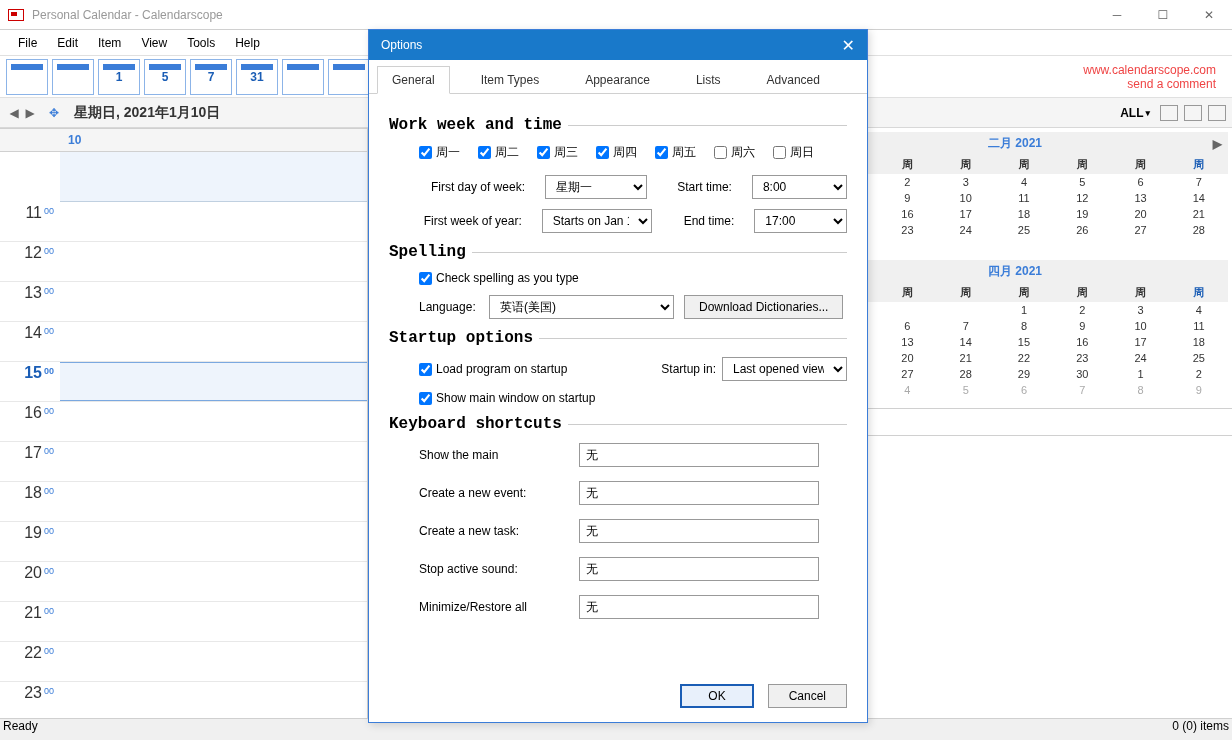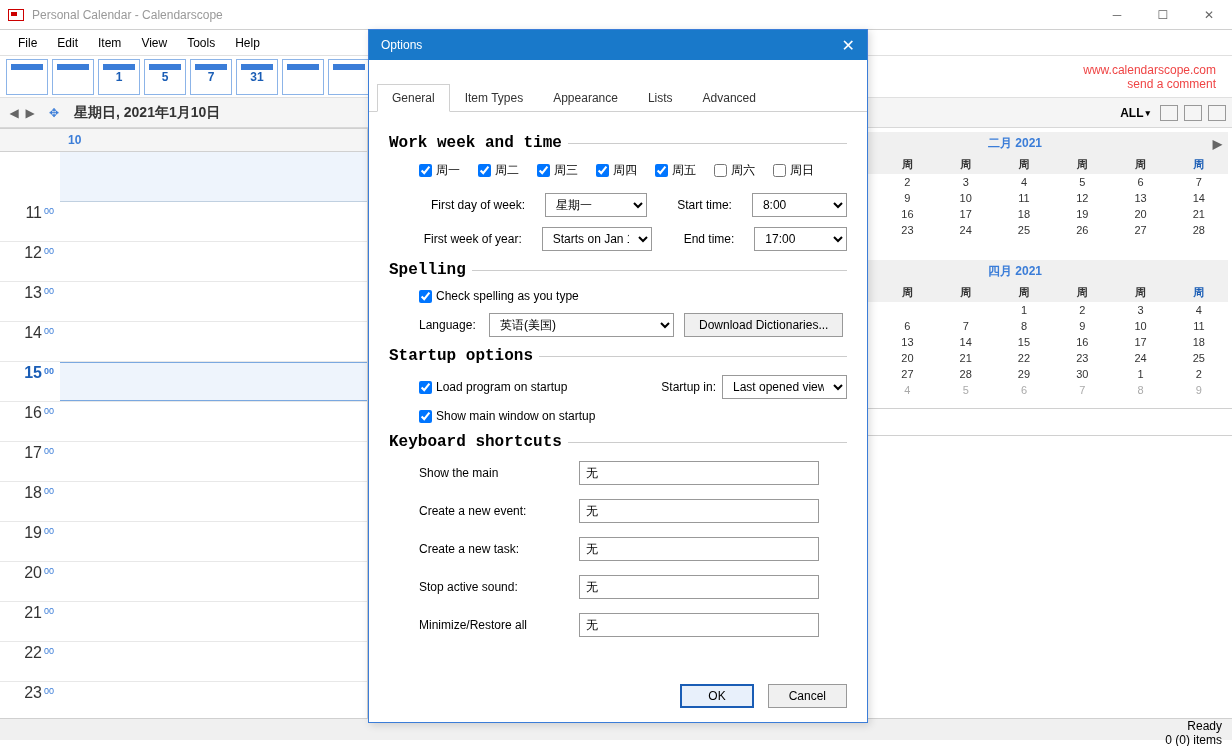--- a/index.html
+++ b/index.html
@@ -60,28 +60,28 @@
 .day.dim { color: #aaa; }
 .day.today { border: 1px solid #1a5db5; background: #d6e7fb; font-weight:bold;}
 .wk { color:#aaa; font-size:10px; padding:2px;}
 
 .task-header { display: flex; border-top: 1px solid #d0d0d0; border-bottom: 1px solid #d0d0d0; padding: 4px 8px; background:#fff; margin-top:6px;}
 .task-col { padding: 2px 8px; }
 .task-col.subj { flex: 0 0 180px; }
 .task-list { flex: 1; background: #fff; }
 
 
-.statusbar { height: 22px; border-top: 1px solid #d0d0d0; background: #f0f0f0; display: flex; align-items: flex-end; padding: 0 10px; flex-direction: column; }
+.statusbar { height: 22px; border-top: 1px solid #d0d0d0; background: #f0f0f0; display: flex; align-items: flex-start; padding: 0 3px; }
 .statusbar .right { margin-left: auto; }
 
 
 .dialog { position: absolute; left: 368px; top: 29px; width: 500px; height: 694px; border: 1px solid #3b7dd8; background: #fff; display: flex; flex-direction: column; box-shadow: 2px 2px 8px rgba(0,0,0,.15); }
 .dialog-title { height: 30px; background: #1979ca; color: #fff; display: flex; align-items: center; padding: 0 12px; }
 .dialog-close { margin-left: auto; cursor: pointer; font-size: 16px; }
-.tabs { display: flex; border-bottom: 1px solid #d0d0d0; padding: 24px 8px 0 8px; gap: 0; }
+.tabs { display: flex; border-bottom: 1px solid #d0d0d0; padding: 6px 8px 0 8px; gap: 16px; }
 .tab { padding: 6px 14px; cursor: pointer; color: #333; border:1px solid transparent; border-bottom:none; }
 .tab.active { border: 1px solid #d0d0d0; border-bottom: 1px solid #fff; background: #fff; margin-bottom:-1px;}
 .dialog-body { flex: 1; padding: 12px 20px; overflow: auto; }
 .section-title { font-family: "Courier New", monospace; font-weight: bold; font-size: 16px; margin: 10px 0 10px 0; display:flex; align-items:center; gap:6px;}
 .section-title::after { content:""; flex:1; border-top:1px solid #ccc; }
 .days-row { display: flex; gap: 18px; padding-left: 30px; margin-bottom: 14px; flex-wrap:wrap;}
 .chk { display: flex; align-items: center; gap: 4px; cursor: pointer; }
 .chk input { width: 13px; height: 13px; }
 .form-row { display: flex; align-items: center; margin-bottom: 10px; padding-left: 30px; gap: 10px; }
 .form-row label { width: 115px; text-align: right; }

